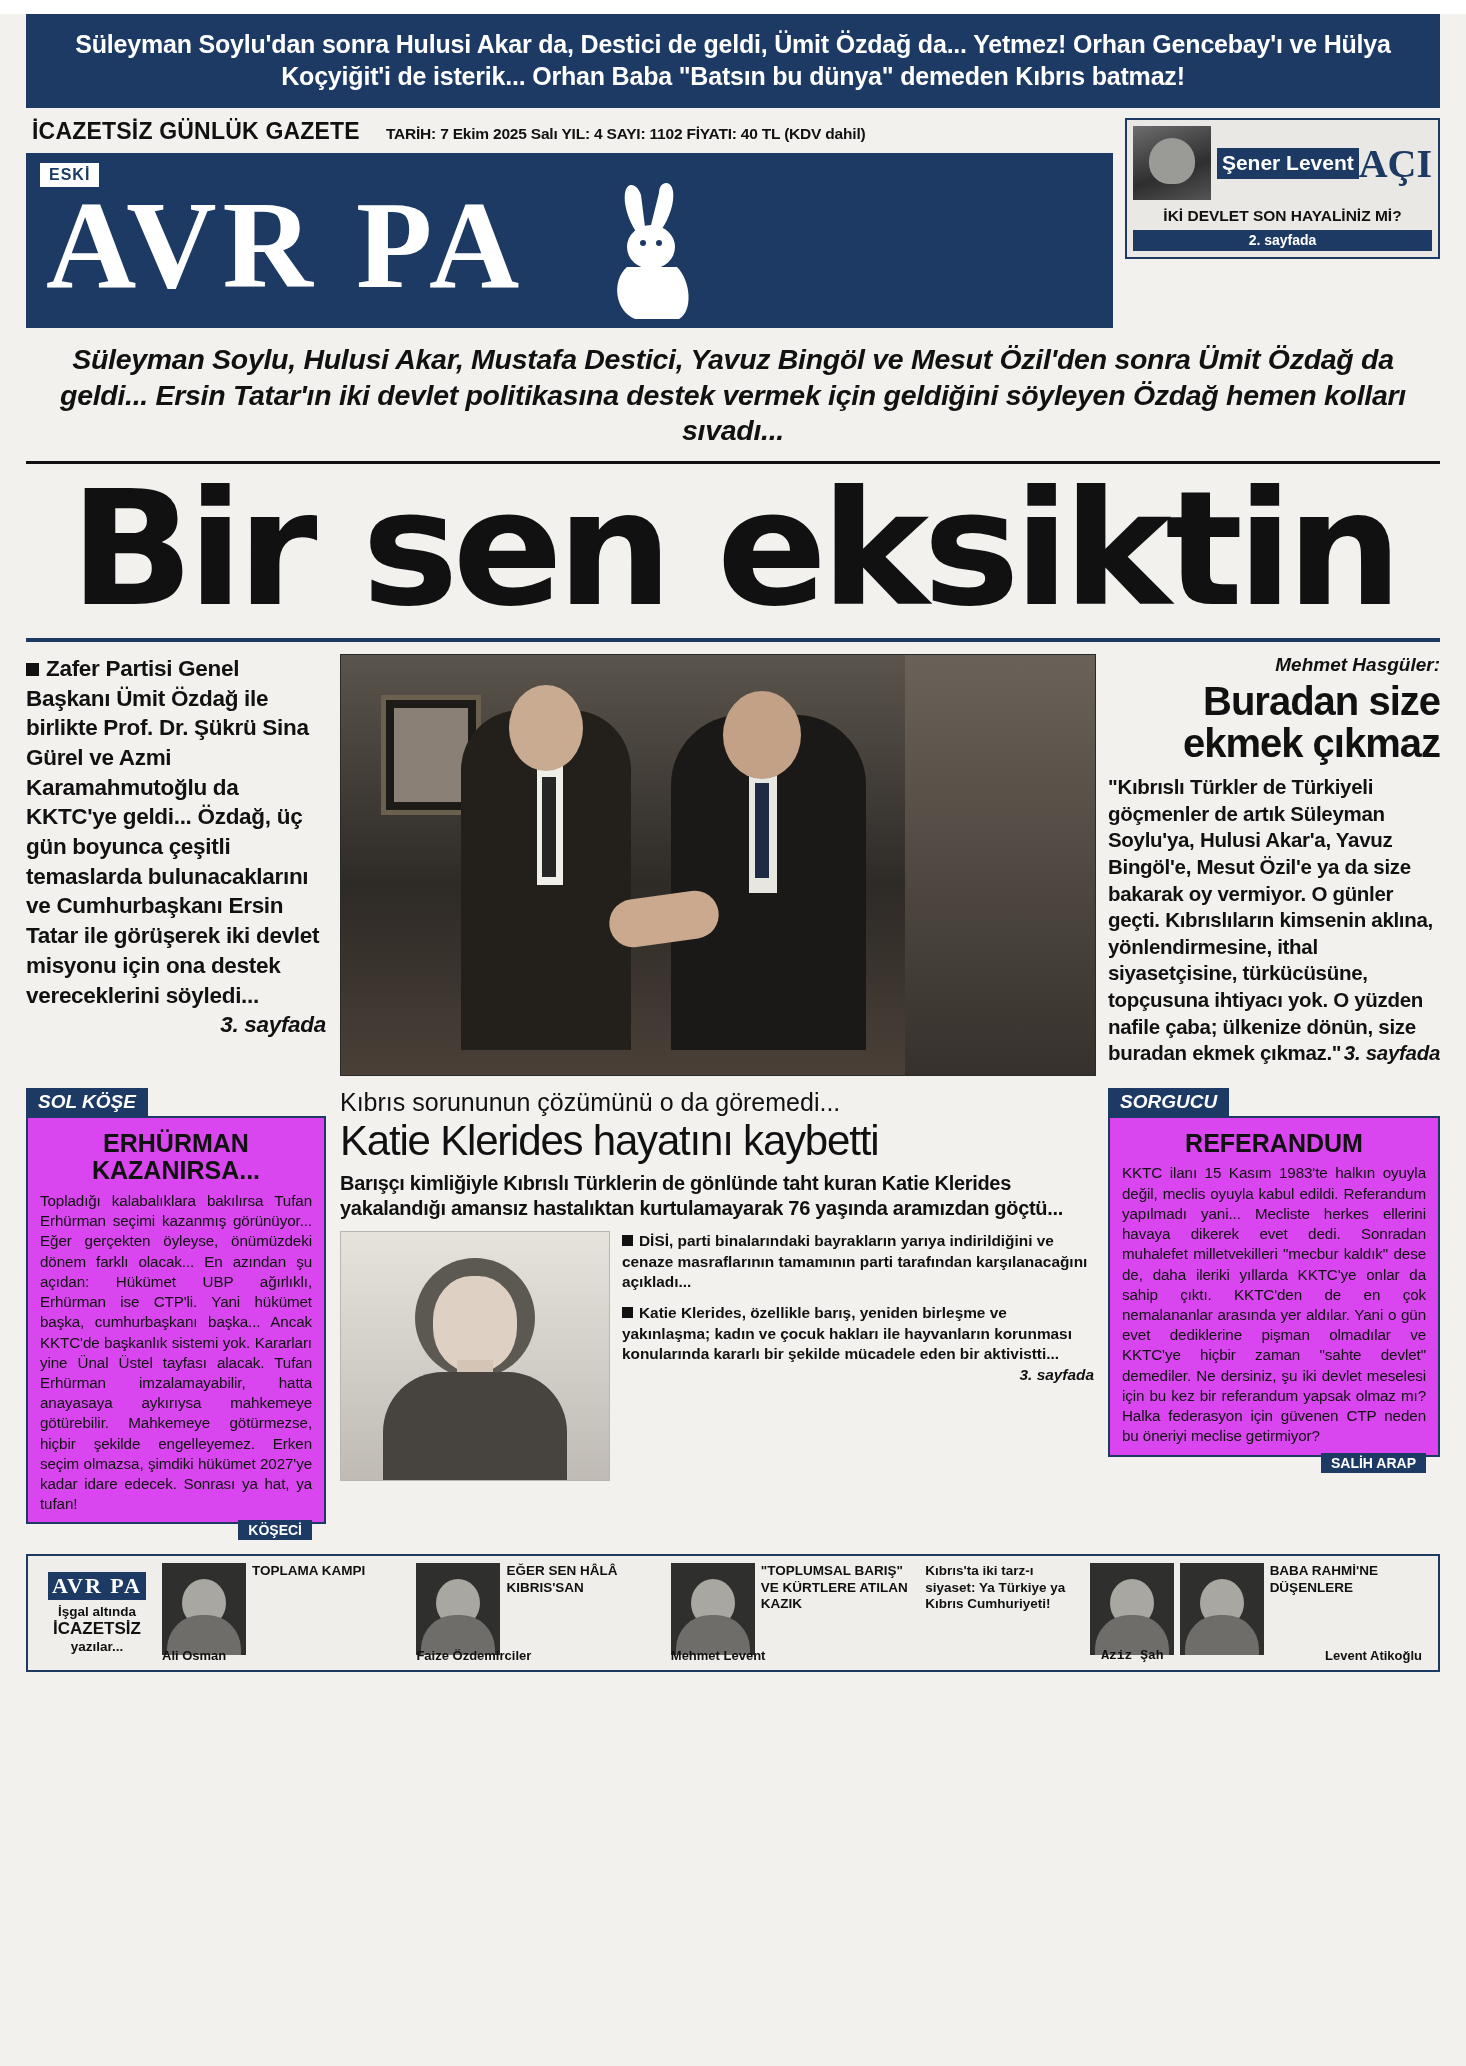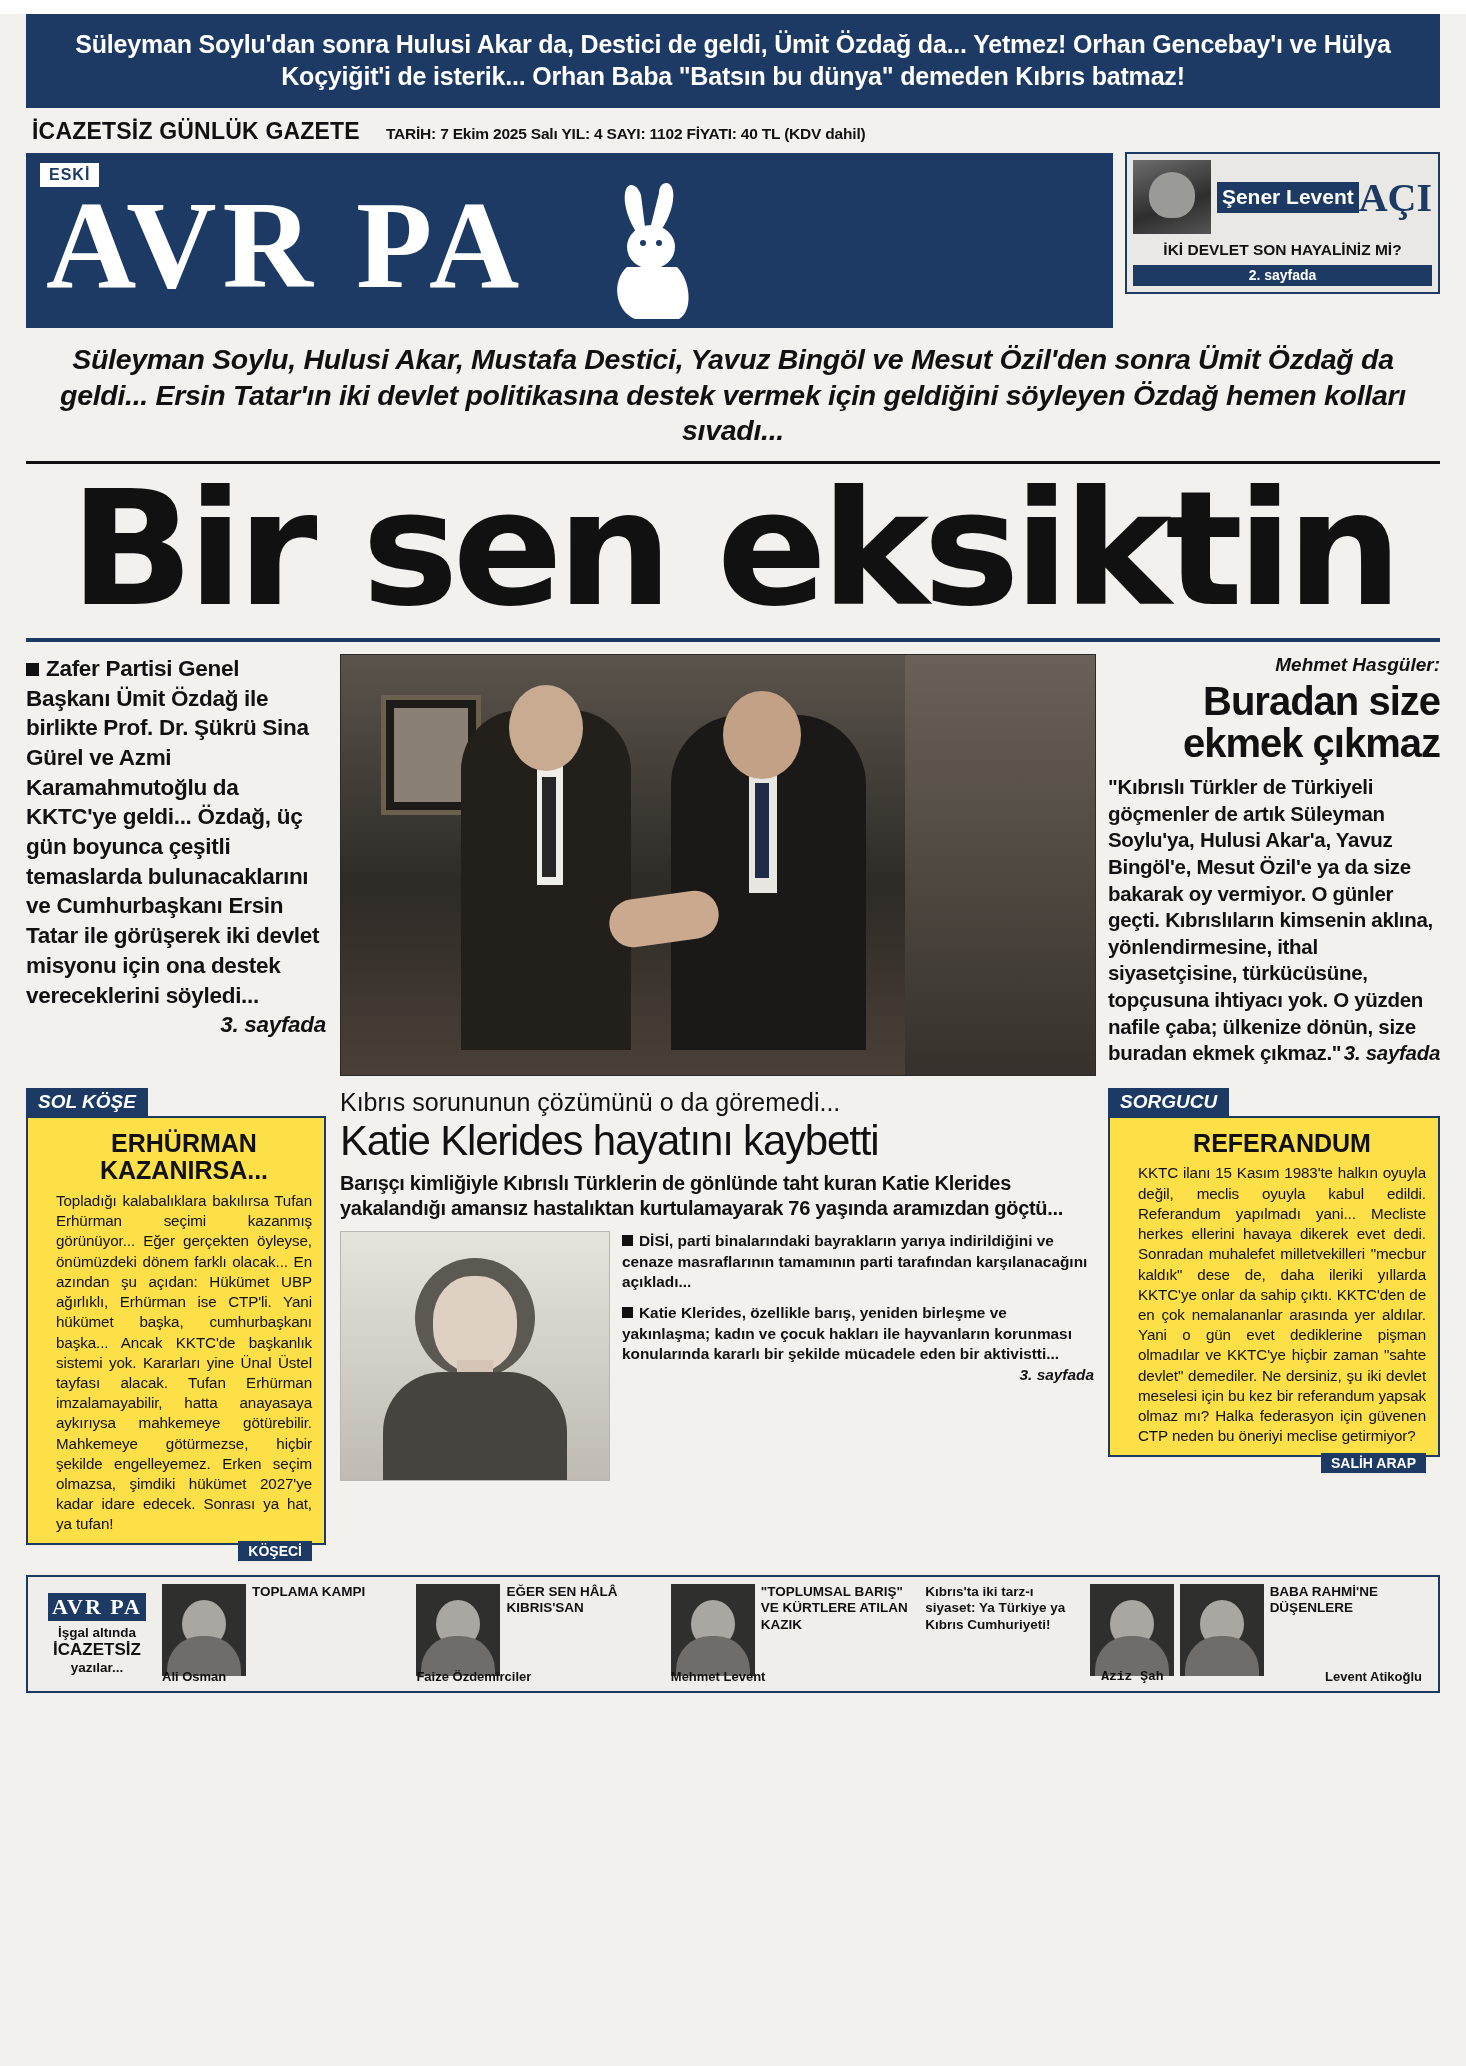--- a/index.html
+++ b/index.html
@@ -27,21 +27,21 @@
     text-align:center;
     font-weight:bold;
     font-size:25px;
     line-height:1.28;
     letter-spacing:-0.2px;
   }
 
   
   .masthead{
     display:flex;
-    align-items:center;
+    align-items:flex-start;
     gap:12px;
     margin-top:10px;
   }
   .mast-left{flex:1 1 auto;}
   .mast-line{
     display:flex;
     align-items:baseline;
     gap:26px;
     padding-left:6px;
   }
@@ -225,23 +225,23 @@
   .box-mid{flex:1;}
   .box-right{width:332px;}
 
   .tag{
     background:#1c3a63;color:#fff;
     font-weight:bold;font-size:19px;font-style:italic;
     padding:3px 12px;display:inline-block;
   }
   .panel{
     border:2px solid #1c3a63;
-    padding:10px 12px 8px 28px;
+    padding:10px 12px 8px 12px;
     box-sizing:border-box;
-    background:#fde047;
+    background:#d946ef;
   }
   .panel-title{
     text-align:center;font-weight:bold;font-size:25px;line-height:1.1;
     margin:2px 0 6px 0;
   }
   .panel-body{
     font-size:15.2px;line-height:1.33;text-align:justify;
     letter-spacing:-0.1px;
   }
   .tag-right{

